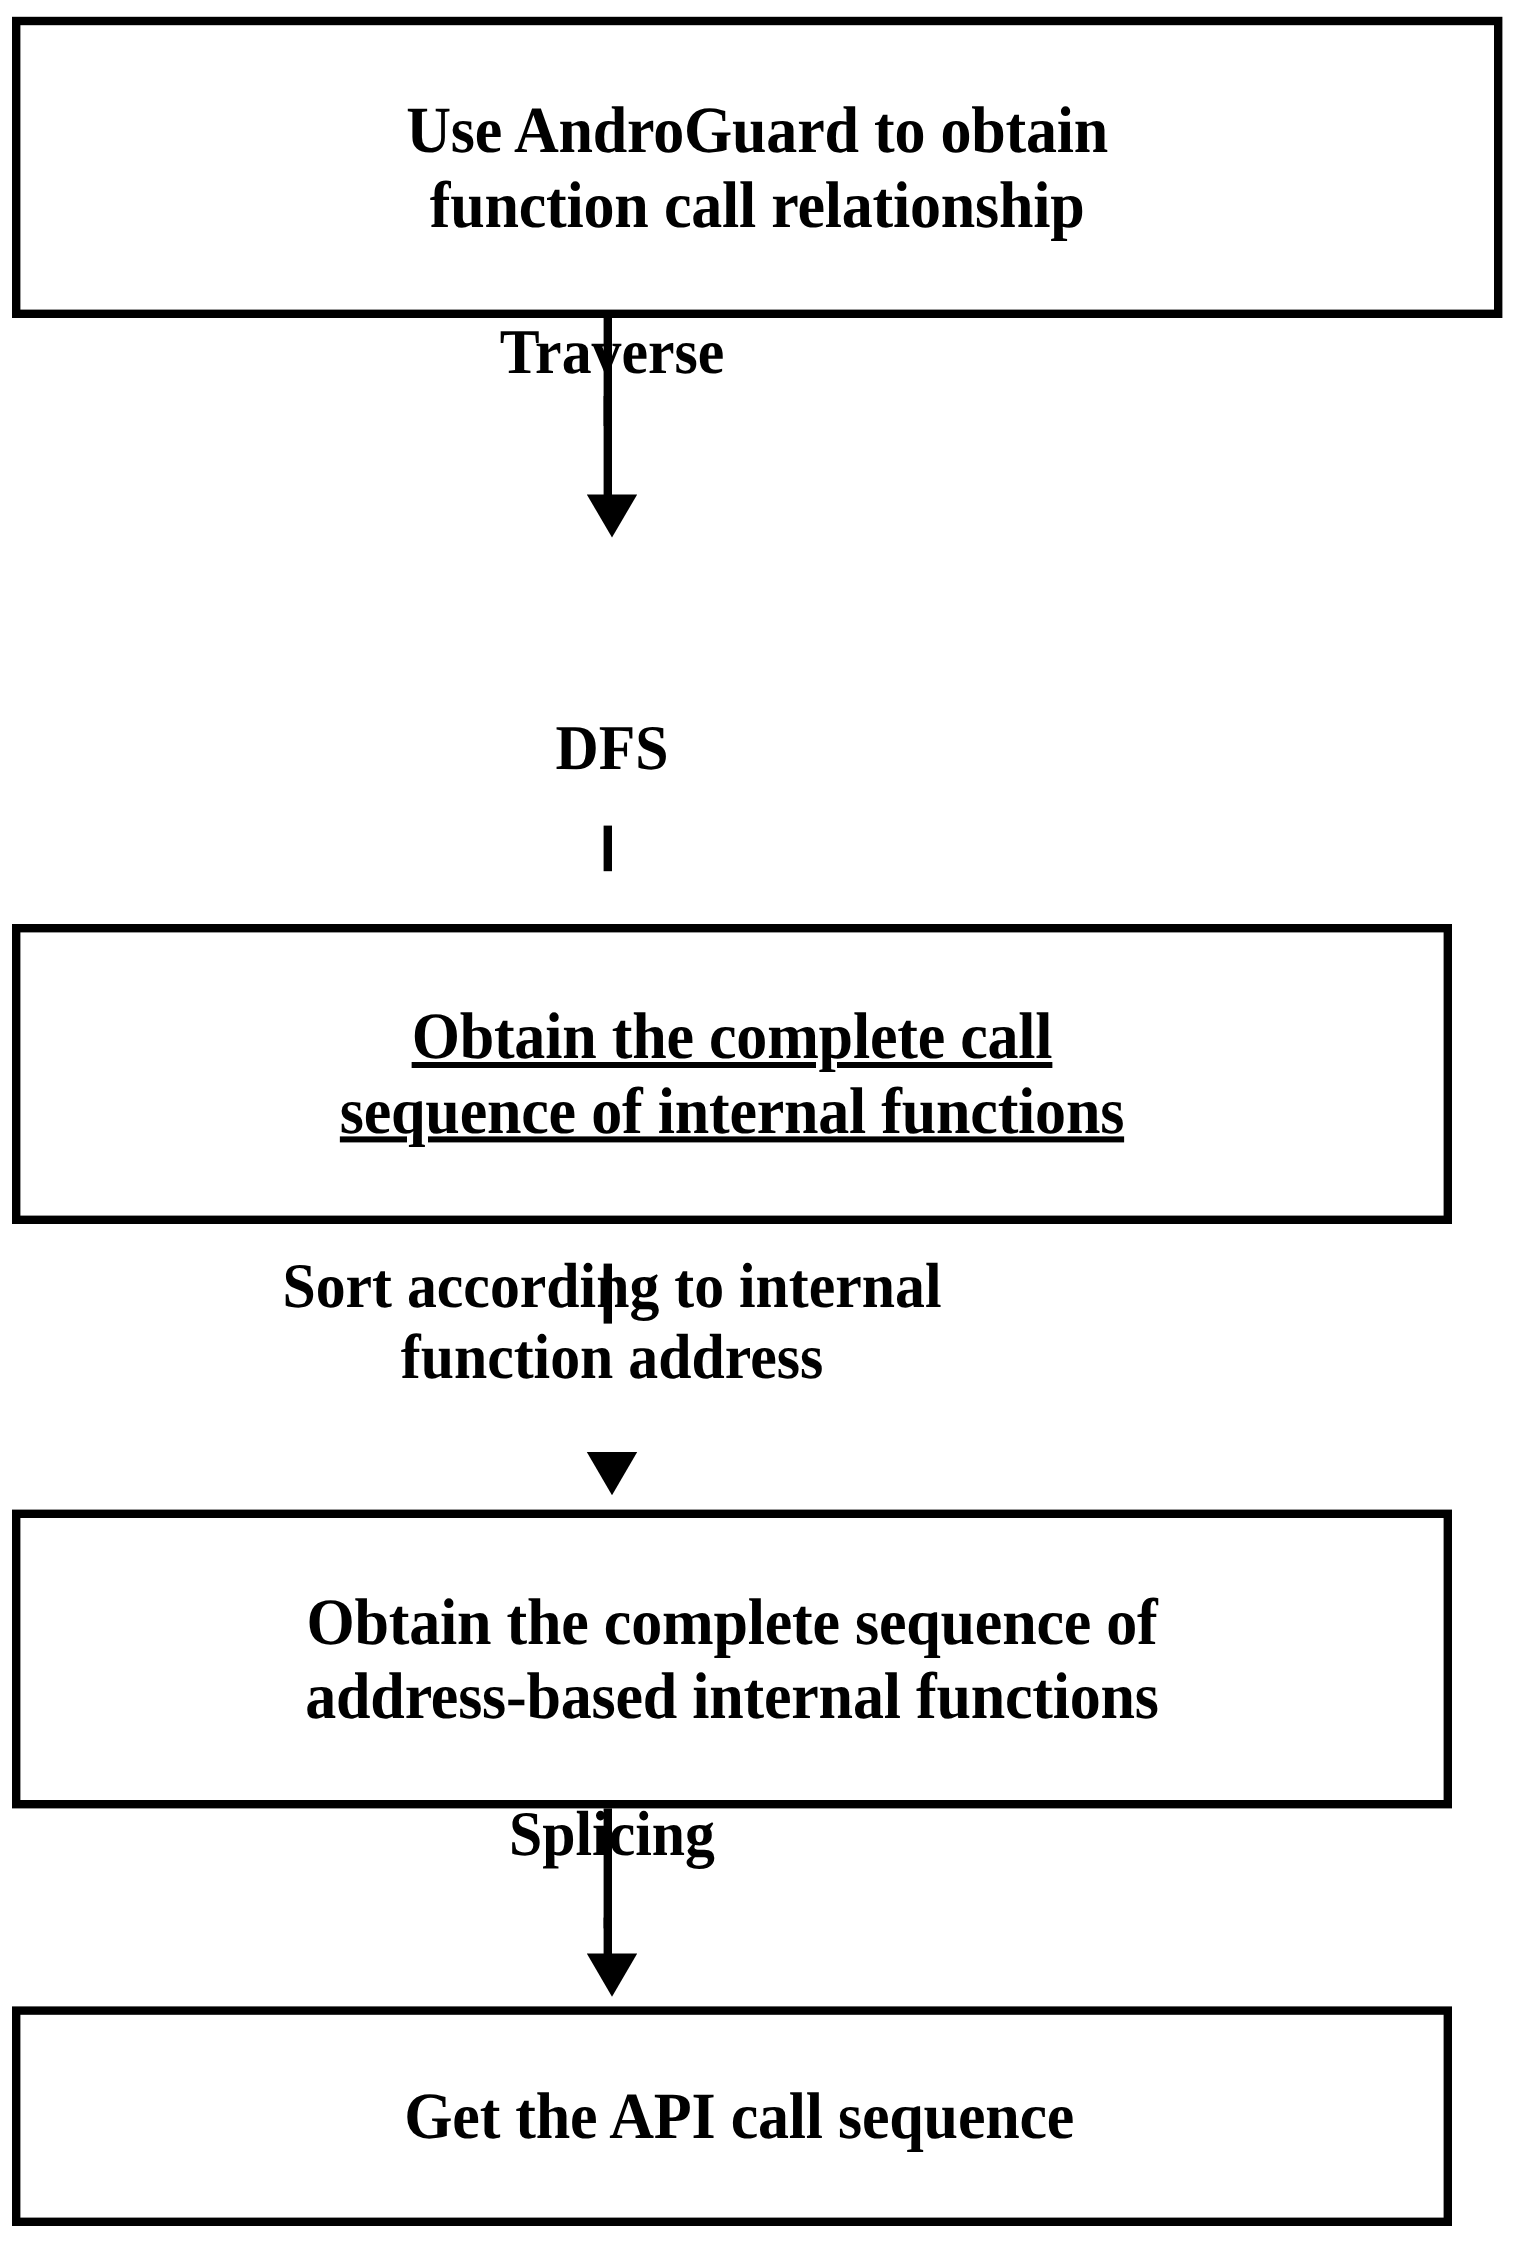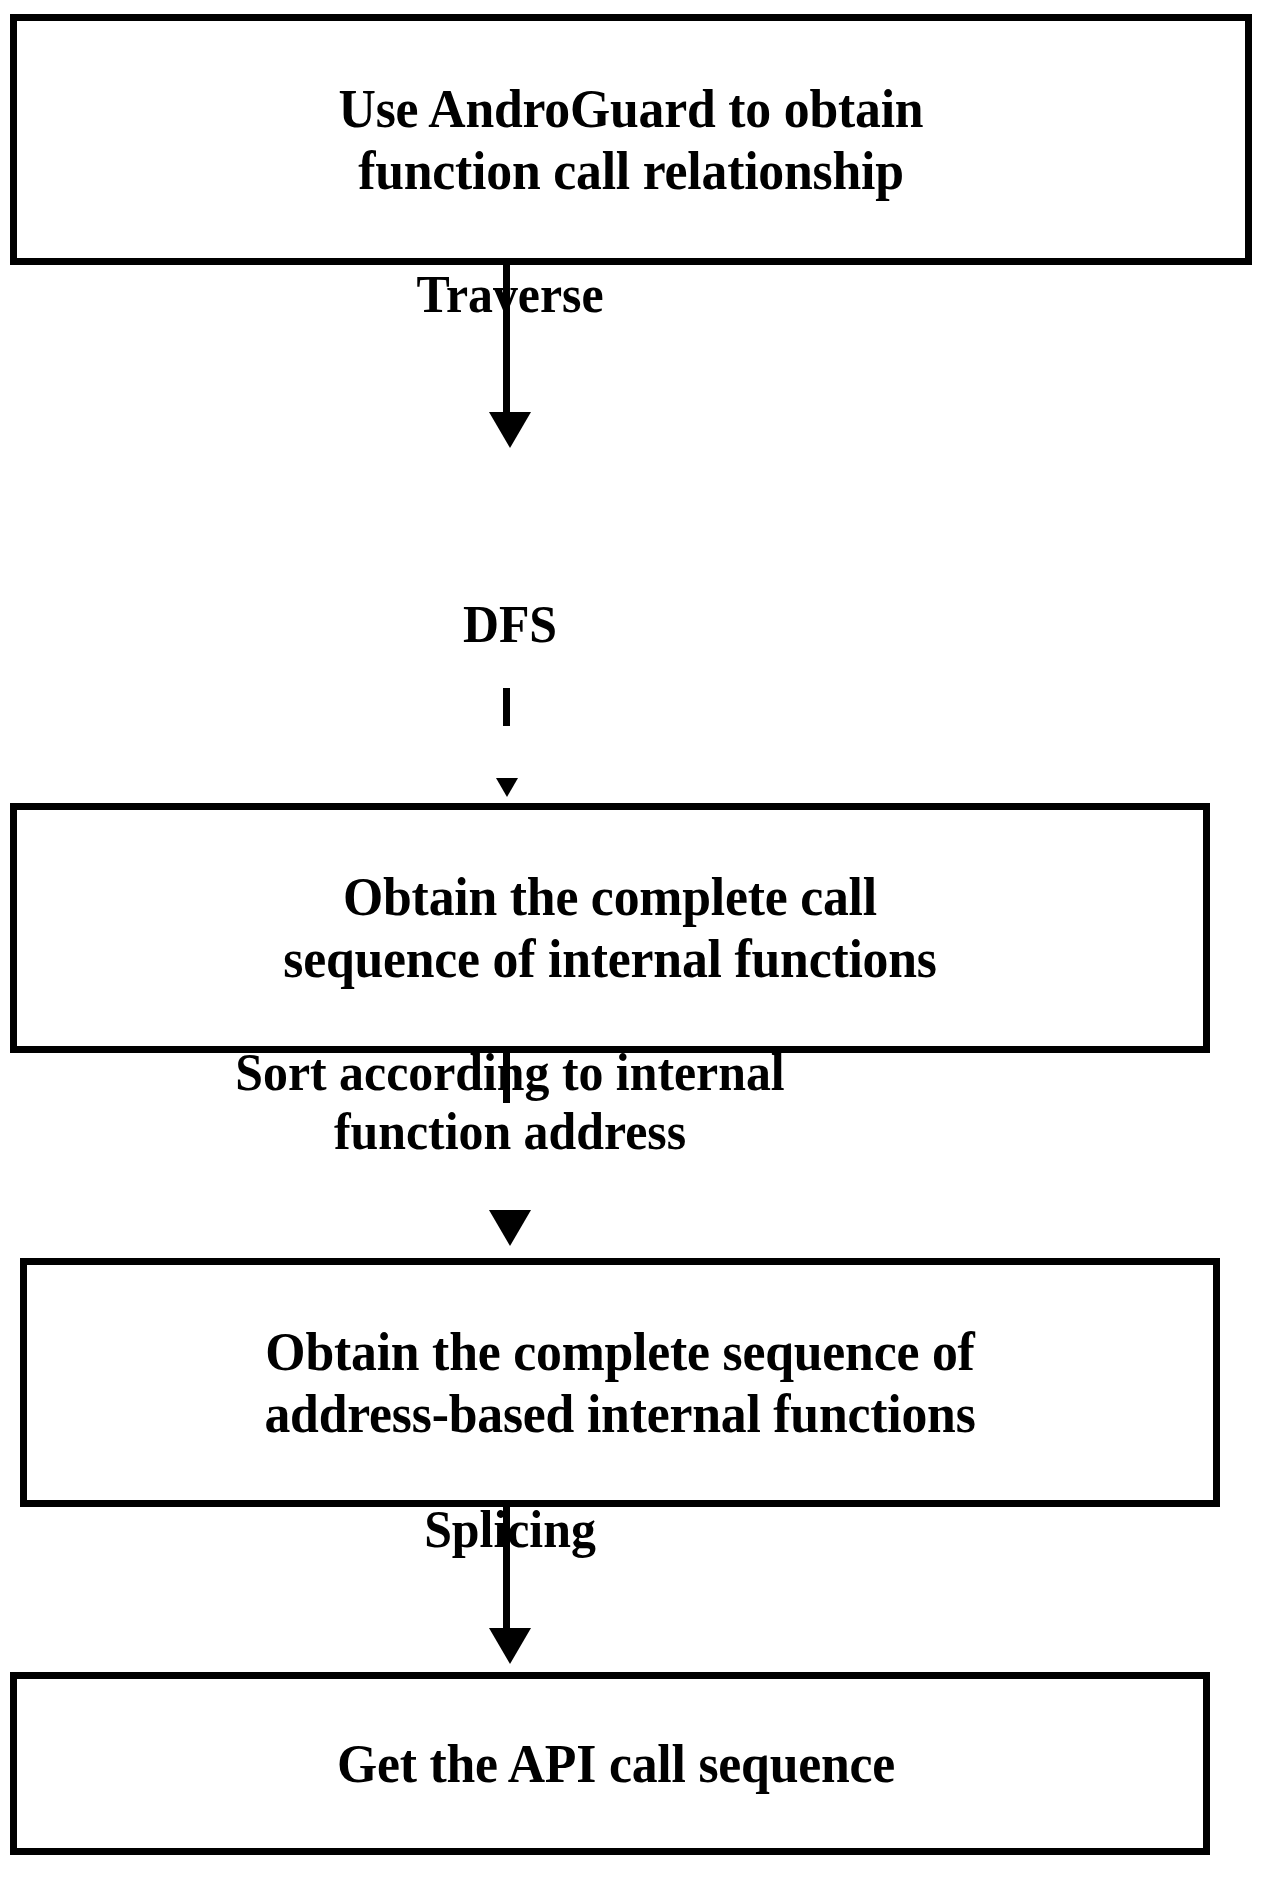--- a/index.html
+++ b/index.html
@@ -41,22 +41,22 @@
     font-weight: 700;
     line-height: 1.12;
     letter-spacing: -0.2px;
     padding: 0 14px;
     box-sizing: border-box;
     transform: scaleX(0.94);
   }
 
   #node-1 { left: 10px;  top: 14px;   width: 1242px; height: 251px; }
   #node-2 { left: 10px;  top: 452px;  width: 1200px; height: 236px; }
-  #node-3 { left: 10px;  top: 803px;  width: 1200px; height: 250px; }
-  #node-4 { left: 10px;  top: 1258px; width: 1200px; height: 249px; margin-left: 10px; }
+  #node-3 { left: 10px;  top: 770px;  width: 1200px; height: 250px; text-decoration: underline; }
+  #node-4 { left: 10px;  top: 1258px; width: 1200px; height: 249px; }
   #node-5 { left: 10px;  top: 1672px; width: 1200px; height: 183px; padding-left: 12px; }
 
   #node-1 .node-label { font-size: 55px; }
   #node-2 .node-label { font-size: 55px; }
   #node-3 .node-label { font-size: 55px; }
   #node-4 .node-label { font-size: 55px; }
   #node-5 .node-label { font-size: 55px; }
 
   
   .edge {

